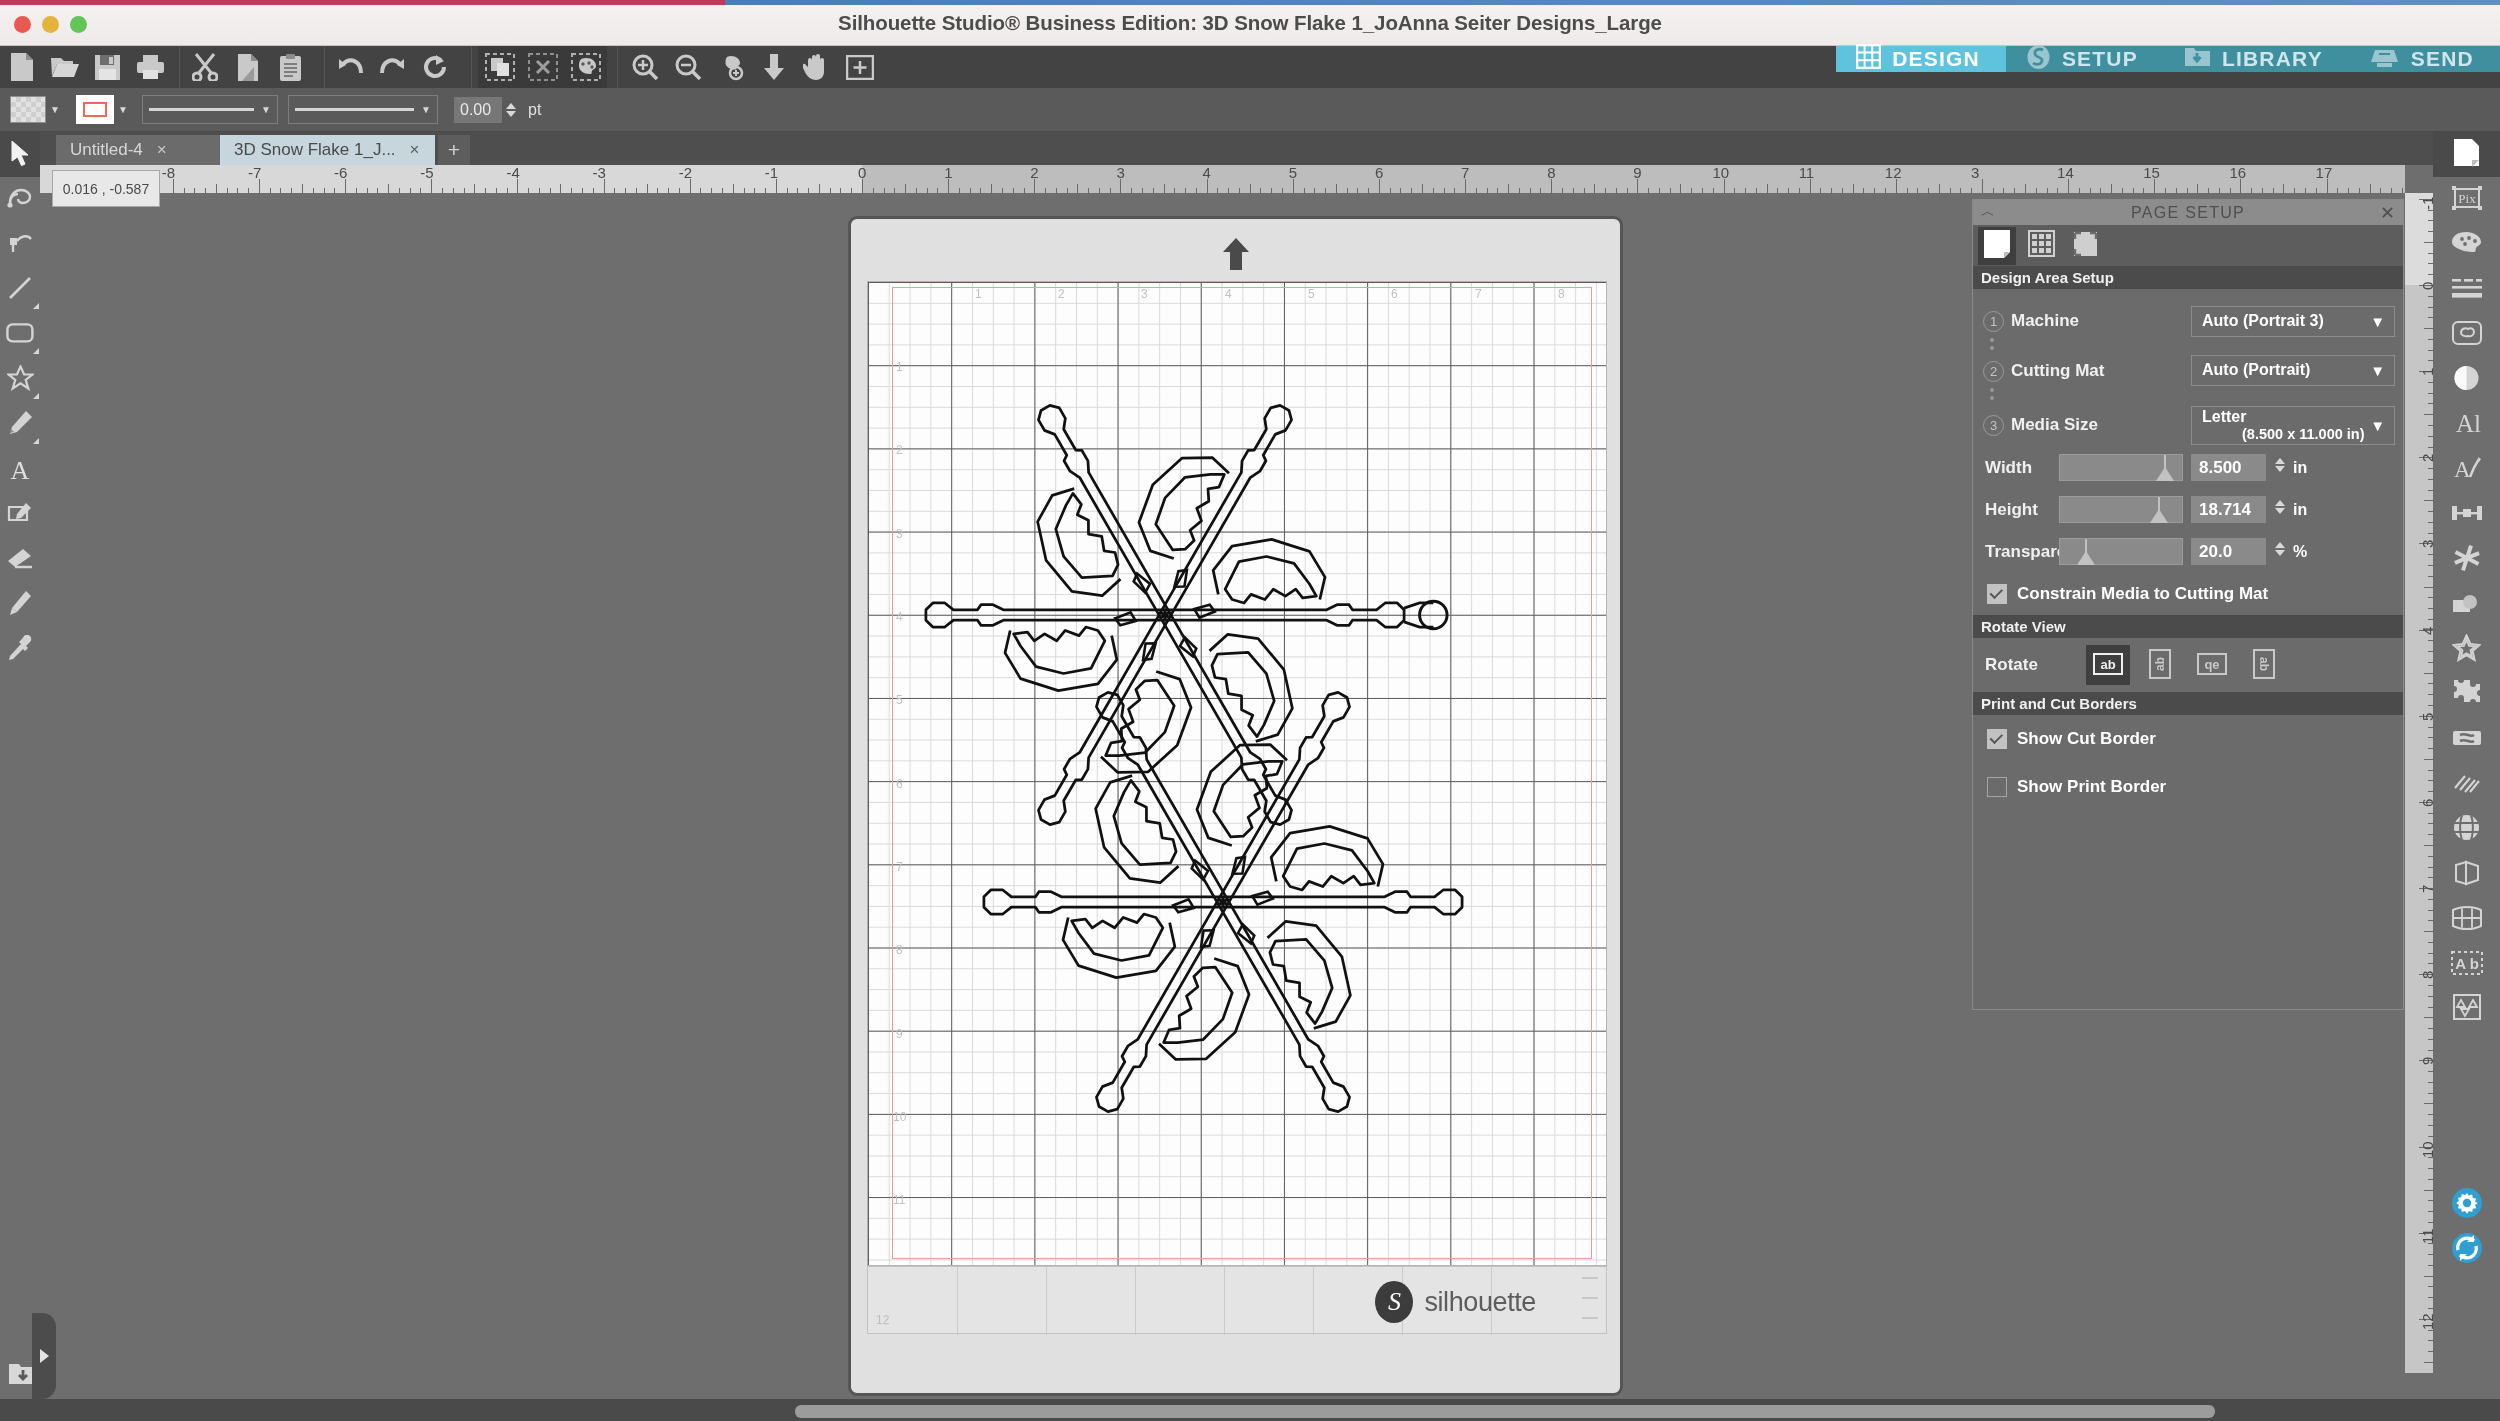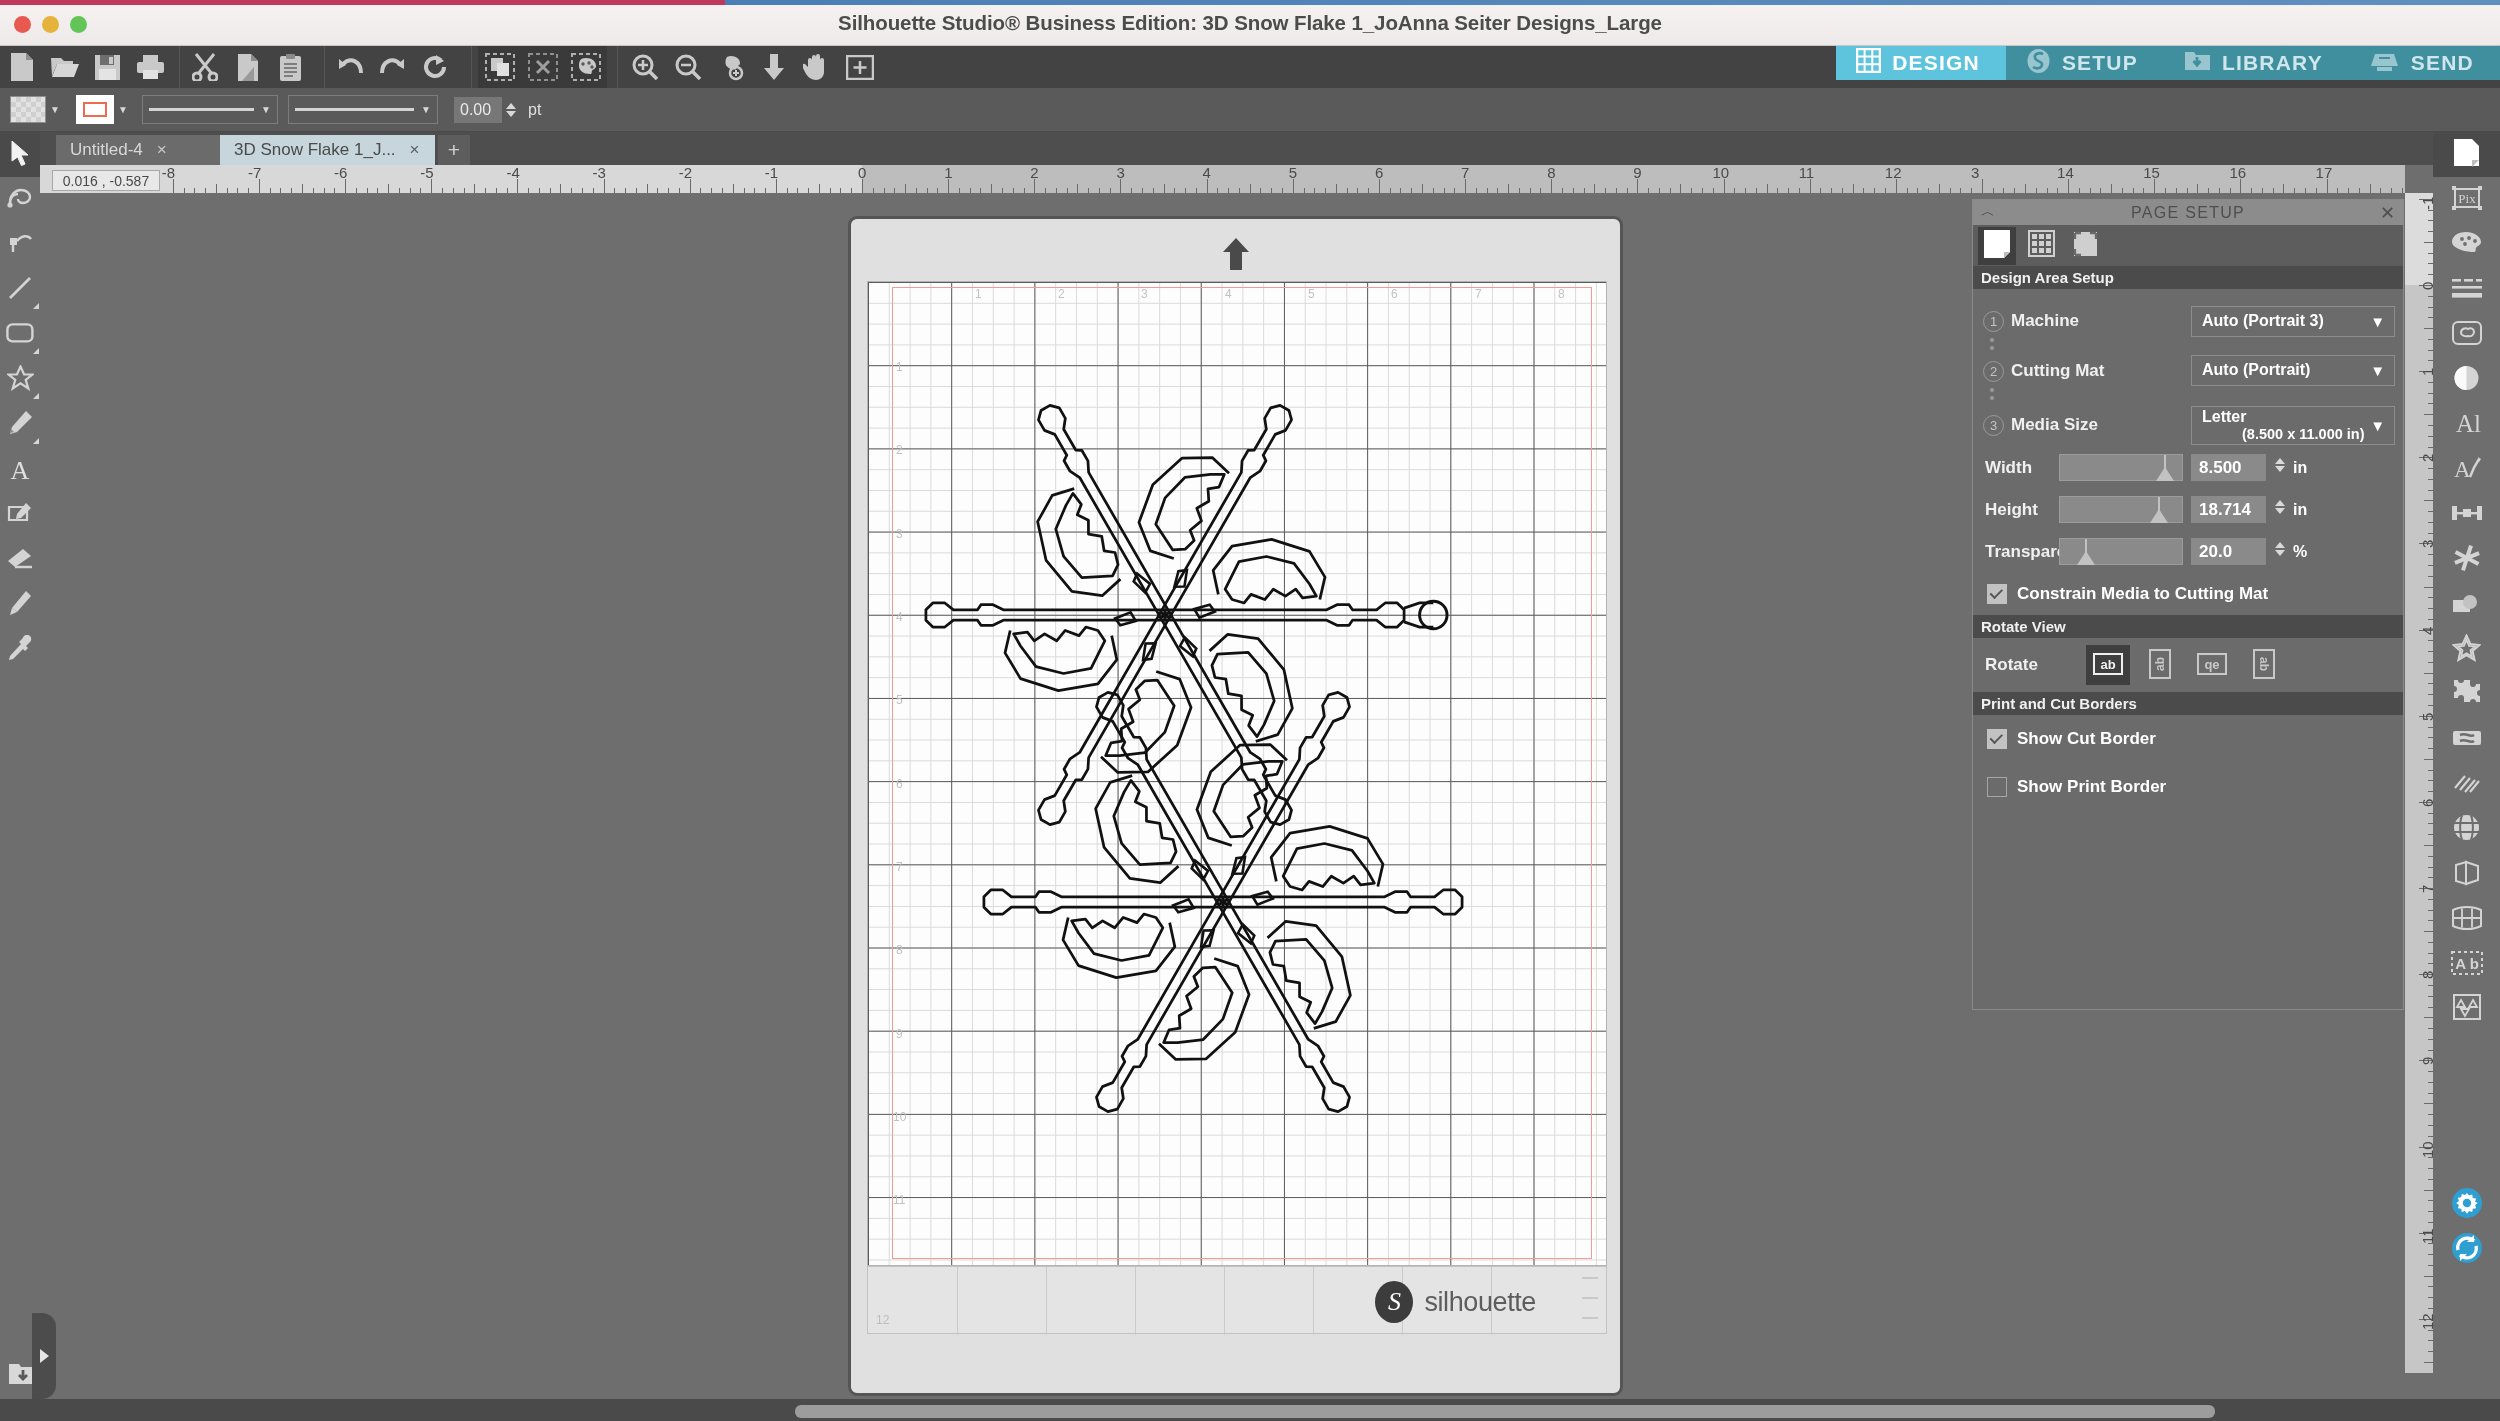--- a/index.html
+++ b/index.html
@@ -46,21 +46,21 @@
   .tb-sep {
     width: 1px; height: 42px; background: #555; margin: 0 4px;
   }
   .tb-darkbox { background: #3a3a3a; }
 
   
   #navtabs {
     position: absolute; right: 0; top: 0; height: 42px; display: flex;
   }
   .navtab {
-    height: 34px; display: flex; align-items: center; gap: 11px;
+    height: 26px; display: flex; align-items: center; gap: 11px;
     padding: 0 26px 0 20px; color: #cfe6ec; font-size: 21px; font-weight: bold;
     letter-spacing: 1.2px; cursor: pointer; background: #3f8f9e;
   }
   .navtab.active { background: #5ec4dd; color: #ffffff; }
   .navtab .ic { opacity: .85; }
   .navtab.active .ic { opacity: 1; }
 
   
   #stylebar {
     position: absolute; left: 0; top: 88px; width: 2500px; height: 44px;
@@ -150,21 +150,21 @@
   #ruler-v .lightzone {
     position: absolute; left: 0; top: 0; width: 28px; background: #dcdcdc;
   }
   .rtick { position: absolute; background: #6a6a6a; }
   .rnum { position: absolute; font-size: 15px; color: #4a4a4a; }
   .rnum-v {
     position: absolute; font-size: 15px; color: #4a4a4a;
     transform: rotate(-90deg); transform-origin: left top; white-space: nowrap;
   }
   #coord-readout {
-    position: absolute; left: 52px; top: 170px; width: 108px; height: 21px;
+    position: absolute; left: 52px; top: 170px; width: 108px; height: 37px;
     background: #e8e8e8; border: 1px solid #a8a8a8; color: #4a4a4a;
     font-size: 14px; display: flex; align-items: center; justify-content: center;
     z-index: 6;
   }
 
   
   #canvas {
     position: absolute; left: 40px; top: 193px; width: 2365px; height: 1208px;
     background: #6e6e6e; overflow: hidden;
   }

